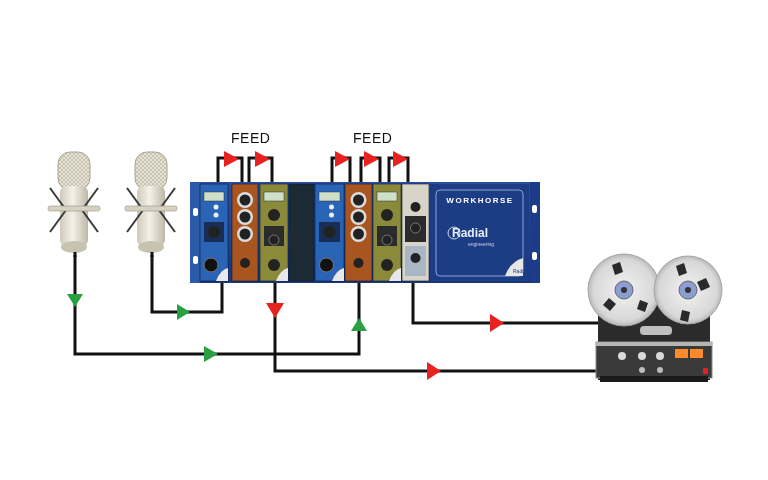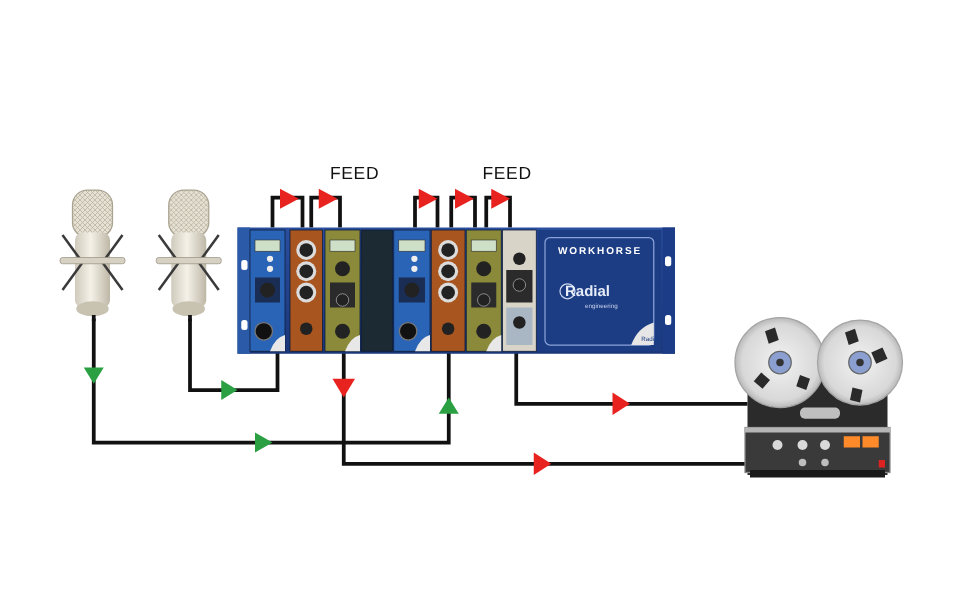--- a/index.html
+++ b/index.html
@@ -1,18 +1,18 @@
 <!DOCTYPE html>
 <html><head>
 <meta charset="utf-8">
 <style>
   html, body { margin: 0; padding: 0; background: #ffffff; }
   body { width: 768px; height: 480px; position: relative; overflow: hidden; font-family: "Liberation Sans", sans-serif; }
   #stage { position: absolute; left: 0; top: 0; width: 768px; height: 480px; }
-  .feed-label { position: absolute; font-family: "Liberation Sans", sans-serif; font-size: 14px; color: #111; letter-spacing: 0.5px; margin-left: 33px; }
+  .feed-label { position: absolute; font-family: "Liberation Sans", sans-serif; font-size: 14px; color: #111; letter-spacing: 0.5px; }
   svg text { font-family: "Liberation Sans", sans-serif; }
 </style>
 </head>
 <body>
 
 <div id="stage">
   <svg width="768" height="480" viewBox="0 0 768 480">
     <defs>
       <linearGradient id="micBody" x1="0" x2="1" y1="0" y2="0">
         <stop offset="0" stop-color="#cfcabb"></stop>

